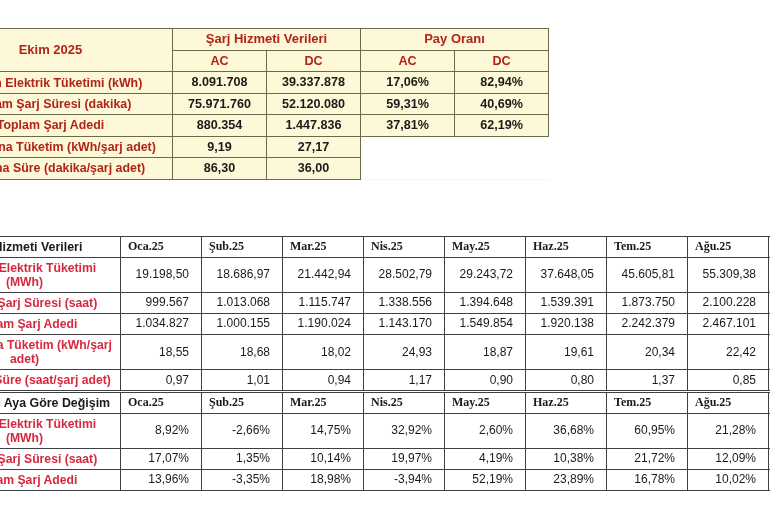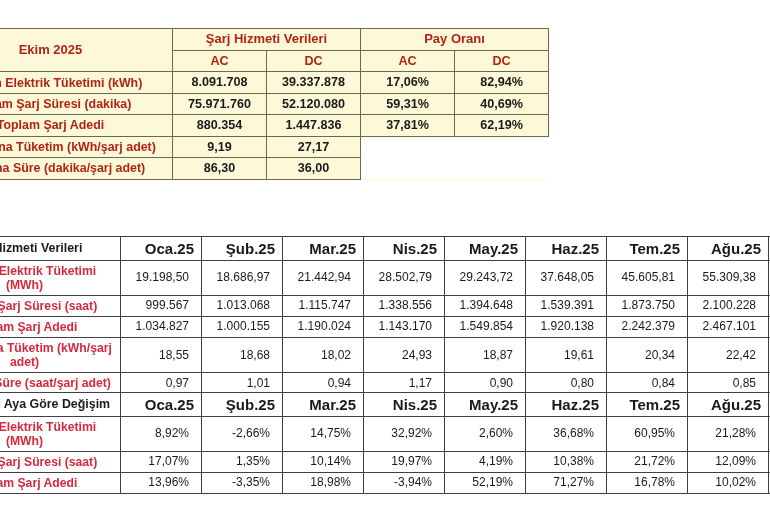--- a/index.html
+++ b/index.html
@@ -87,24 +87,25 @@
     color: #1a1a1a;
   }
   table.mon th.corner {
     color: #1a1a1a;
     font-weight: bold;
     text-align: center;
     font-size: 12.4px;
     white-space: nowrap;
   }
   table.mon th.mhead {
-    text-align: right;
+    text-align: left;
     font-weight: bold;
-    font-size: 15px;
+    font-size: 12px;
     white-space: nowrap;
+    font-family: Liberation Serif, serif;
   }
   table.mon td.rlab {
     color: #d6293e;
     font-weight: bold;
     text-align: center;
     font-size: 12.2px;
   }
   table.mon td.num {
     text-align: right;
     font-weight: normal;
@@ -254,21 +255,21 @@
         <td class="num">20,95</td>
       </tr>
       <tr>
         <td class="rlab">Ortalama Süre (saat/şarj adet)</td>
         <td class="num">0,97</td>
         <td class="num">1,01</td>
         <td class="num">0,94</td>
         <td class="num">1,17</td>
         <td class="num">0,90</td>
         <td class="num">0,80</td>
-        <td class="num">0,84</td>
+        <td class="num">1,37</td>
         <td class="num">0,85</td>
         <td class="num">0,88</td>
       </tr>
     </tbody>
   </table>
 </div>
 
 <div class="mon-wrap" id="change-table-wrap">
   <table class="mon">
     <colgroup>
@@ -322,20 +323,20 @@
         <td class="num">12,09%</td>
         <td class="num">-6,41%</td>
       </tr>
       <tr>
         <td class="rlab">Toplam Şarj Adedi</td>
         <td class="num">13,96%</td>
         <td class="num">-3,35%</td>
         <td class="num">18,98%</td>
         <td class="num">-3,94%</td>
         <td class="num">52,19%</td>
-        <td class="num">71,27%</td>
+        <td class="num">23,89%</td>
         <td class="num">16,78%</td>
         <td class="num">10,02%</td>
         <td class="num">-9,20%</td>
       </tr>
     </tbody>
   </table>
 </div>
 
 </body></html>

